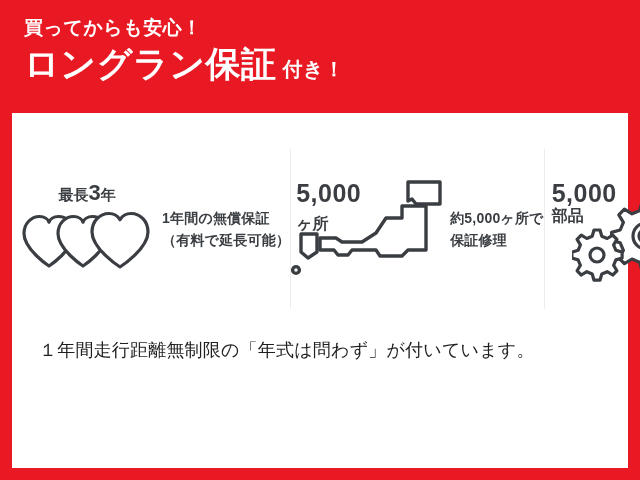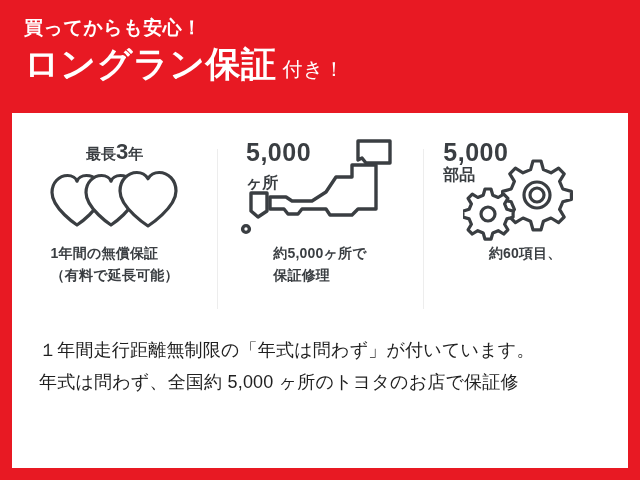--- a/index.html
+++ b/index.html
@@ -30,21 +30,21 @@
     white-space:nowrap;
     line-height:1.05;
   }
   .headline .big {
     font-size:35px;
     font-weight:bold;
     letter-spacing:0.5px;
   }
   .headline .small {
     font-size:20px;
-    font-weight:normal;
+    font-weight:bold;
     letter-spacing:0.5px;
     margin-left:6px;
     margin-top:46px;
   }
   
   .panel {
     position:absolute;
     left:12px; top:113px;
     width:616px; height:355px;
     background:#FFFFFF;
@@ -53,21 +53,21 @@
   .features {
     position:absolute;
     left:0; top:22px;
     width:616px; height:190px;
     display:flex;
   }
   .feature {
     flex:1;
     position:relative;
     display:flex;
-    flex-direction:column;
+    flex-direction:row;
     align-items:center;
   }
   .feature + .feature::before {
     content:"";
     position:absolute;
     left:0; top:14px;
     width:1px; height:160px;
     background:#EDEDED;
   }
   .fig {
@@ -217,17 +217,16 @@
         </div>
         <div class="caption">
           <div>約60項目、</div>
         </div>
       </div>
 
     </div>
 
     <div class="body-text">
       <p>１年間走行距離無制限の「年式は問わず」が付いています。</p>
-      <p>年式は問わず、全国約 5,000 ヶ所のトヨタのお店で保証修</p>
     </div>
 
   </div>
 </div>
 
 </body></html>

